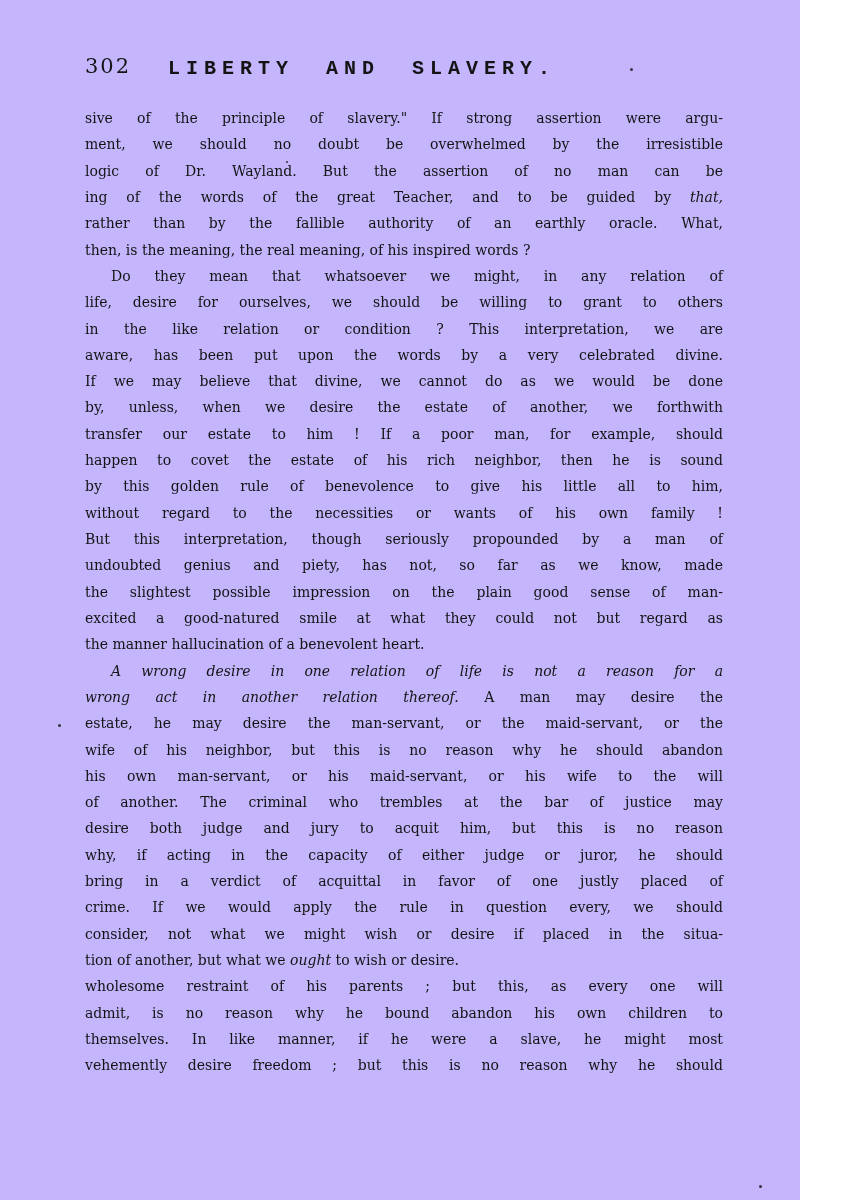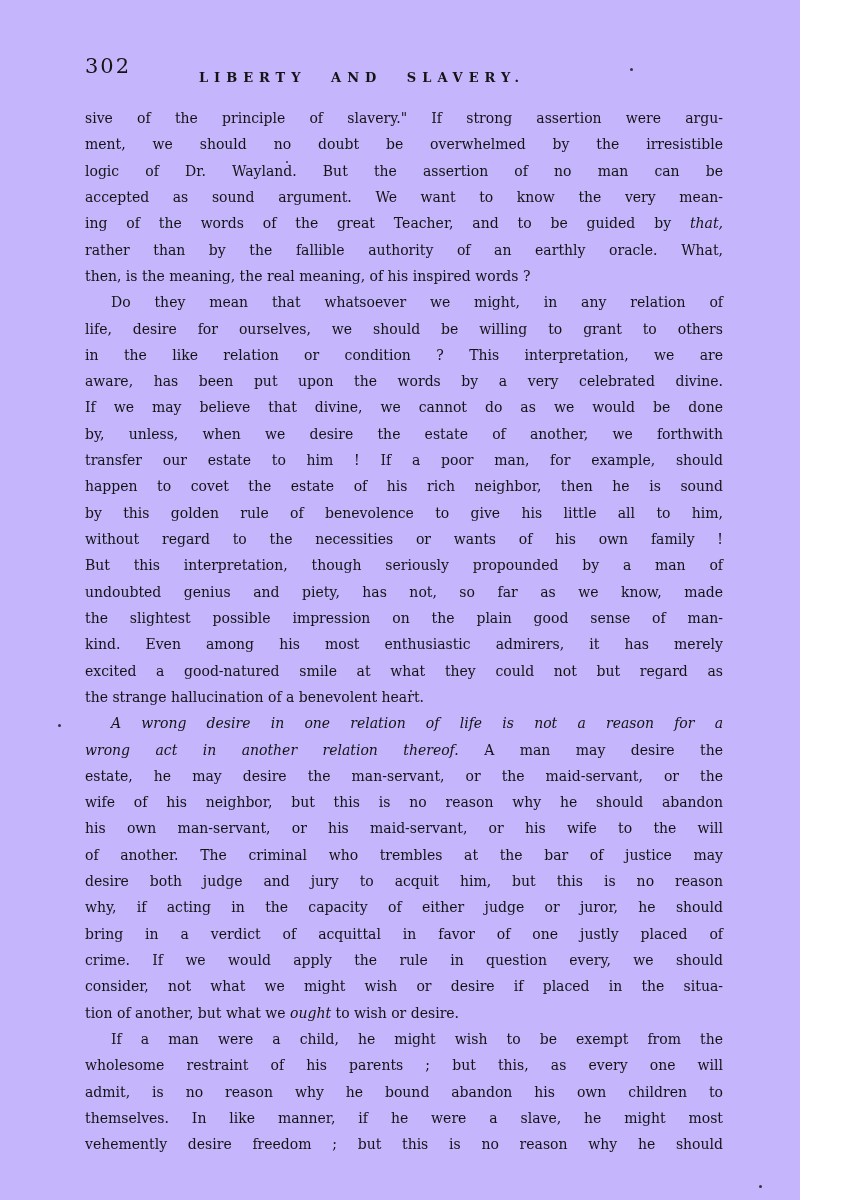--- a/index.html
+++ b/index.html
@@ -12,28 +12,29 @@
     color:#141414;
   }
   .pagenum{
     position:absolute;
     left:85px;top:54px;
     font-size:21px;
     letter-spacing:2px;
   }
   .title{
     position:absolute;
-    left:50%;top:70px;
+    left:50%;top:57px;
     transform:translateX(-50%);
     margin-left:-38px;
-    font-size:13px;
+    font-size:20px;
     font-weight:bold;
     letter-spacing:6px;
     word-spacing:14px;
     white-space:nowrap;
+    font-family:Liberation Mono, monospace;
   }
   .text-block{
     position:absolute;
     left:85px;top:105px;
     width:638px;
     font-size:14px;
   }
   .paragraph{margin:0;}
   .line{
     line-height:26.32px;
@@ -63,59 +64,56 @@
 <div class="page">
 
   <span class="pagenum">302</span>
   <span class="title">LIBERTY AND SLAVERY.</span>
 
   <div class="text-block">
       <div class="paragraph">
         <div class="line"><span>sive of the principle of slavery." If strong assertion were argu-</span></div>
         <div class="line"><span>ment, we should no doubt be overwhelmed by the irresistible</span></div>
         <div class="line"><span>logic of Dr. Wayland. But the assertion of no man can be</span></div>
-        <div class="line"><span>accepted as sound argument. We want to know the very mean-</span></div>
         <div class="line"><span>ing of the words of the great Teacher, and to be guided by </span><span class="it">that,</span></div>
         <div class="line"><span>rather than by the fallible authority of an earthly oracle. What,</span></div>
         <div class="line lastline"><span>then, is the meaning, the real meaning, of his inspired words ?</span></div>
       </div>
       <div class="paragraph">
         <div class="line indent"><span>Do they mean that whatsoever we might, in any relation of</span></div>
         <div class="line"><span>life, desire for ourselves, we should be willing to grant to others</span></div>
         <div class="line"><span>in the like relation or condition ? This interpretation, we are</span></div>
         <div class="line"><span>aware, has been put upon the words by a very celebrated divine.</span></div>
         <div class="line"><span>If we may believe that divine, we cannot do as we would be done</span></div>
         <div class="line"><span>by, unless, when we desire the estate of another, we forthwith</span></div>
         <div class="line"><span>transfer our estate to him ! If a poor man, for example, should</span></div>
         <div class="line"><span>happen to covet the estate of his rich neighbor, then he is sound</span></div>
         <div class="line"><span>by this golden rule of benevolence to give his little all to him,</span></div>
         <div class="line"><span>without regard to the necessities or wants of his own family !</span></div>
         <div class="line"><span>But this interpretation, though seriously propounded by a man of</span></div>
         <div class="line"><span>undoubted genius and piety, has not, so far as we know, made</span></div>
         <div class="line"><span>the slightest possible impression on the plain good sense of man-</span></div>
-        <div class="line"><span>kind. Even among his most enthusiastic admirers, it has merely</span></div>
         <div class="line"><span>excited a good-natured smile at what they could not but regard as</span></div>
-        <div class="line lastline"><span>the strange hallucination of a benevolent heart.</span></div>
+        <div class="line lastline"><span>the manner hallucination of a benevolent heart.</span></div>
       </div>
       <div class="paragraph">
         <div class="line indent"><span class="it">A wrong desire in one relation of life is not a reason for a</span></div>
         <div class="line"><span class="it">wrong act in another relation thereof.</span><span> A man may desire the</span></div>
         <div class="line"><span>estate, he may desire the man-servant, or the maid-servant, or the</span></div>
         <div class="line"><span>wife of his neighbor, but this is no reason why he should abandon</span></div>
         <div class="line"><span>his own man-servant, or his maid-servant, or his wife to the will</span></div>
         <div class="line"><span>of another. The criminal who trembles at the bar of justice may</span></div>
         <div class="line"><span>desire both judge and jury to acquit him, but this is no reason</span></div>
         <div class="line"><span>why, if acting in the capacity of either judge or juror, he should</span></div>
         <div class="line"><span>bring in a verdict of acquittal in favor of one justly placed of</span></div>
         <div class="line"><span>crime. If we would apply the rule in question every, we should</span></div>
         <div class="line"><span>consider, not what we might wish or desire if placed in the situa-</span></div>
         <div class="line lastline"><span>tion of another, but what we </span><span class="it">ought</span><span> to wish or desire.</span></div>
       </div>
       <div class="paragraph">
-        <div class="line indent"><span>If a man were a child, he might wish to be exempt from the</span></div>
         <div class="line"><span>wholesome restraint of his parents ; but this, as every one will</span></div>
         <div class="line"><span>admit, is no reason why he bound abandon his own children to</span></div>
         <div class="line"><span>themselves. In like manner, if he were a slave, he might most</span></div>
         <div class="line"><span>vehemently desire freedom ; but this is no reason why he should</span></div>
       </div>
     </div>
 
   <svg class="artifacts" width="856" height="1200" viewBox="0 0 856 1200">
     <path d="M826,0 L847,0 C840,34 833,64 830,96 C828,62 826,30 826,0 Z" fill="#0a0a0a"></path>
     <path d="M845,190 C851,224 853,260 851,295 C849,326 845,349 841,364 C839,340 838,305 839,272 C840,240 842,212 845,190 Z" fill="#0a0a0a"></path>

